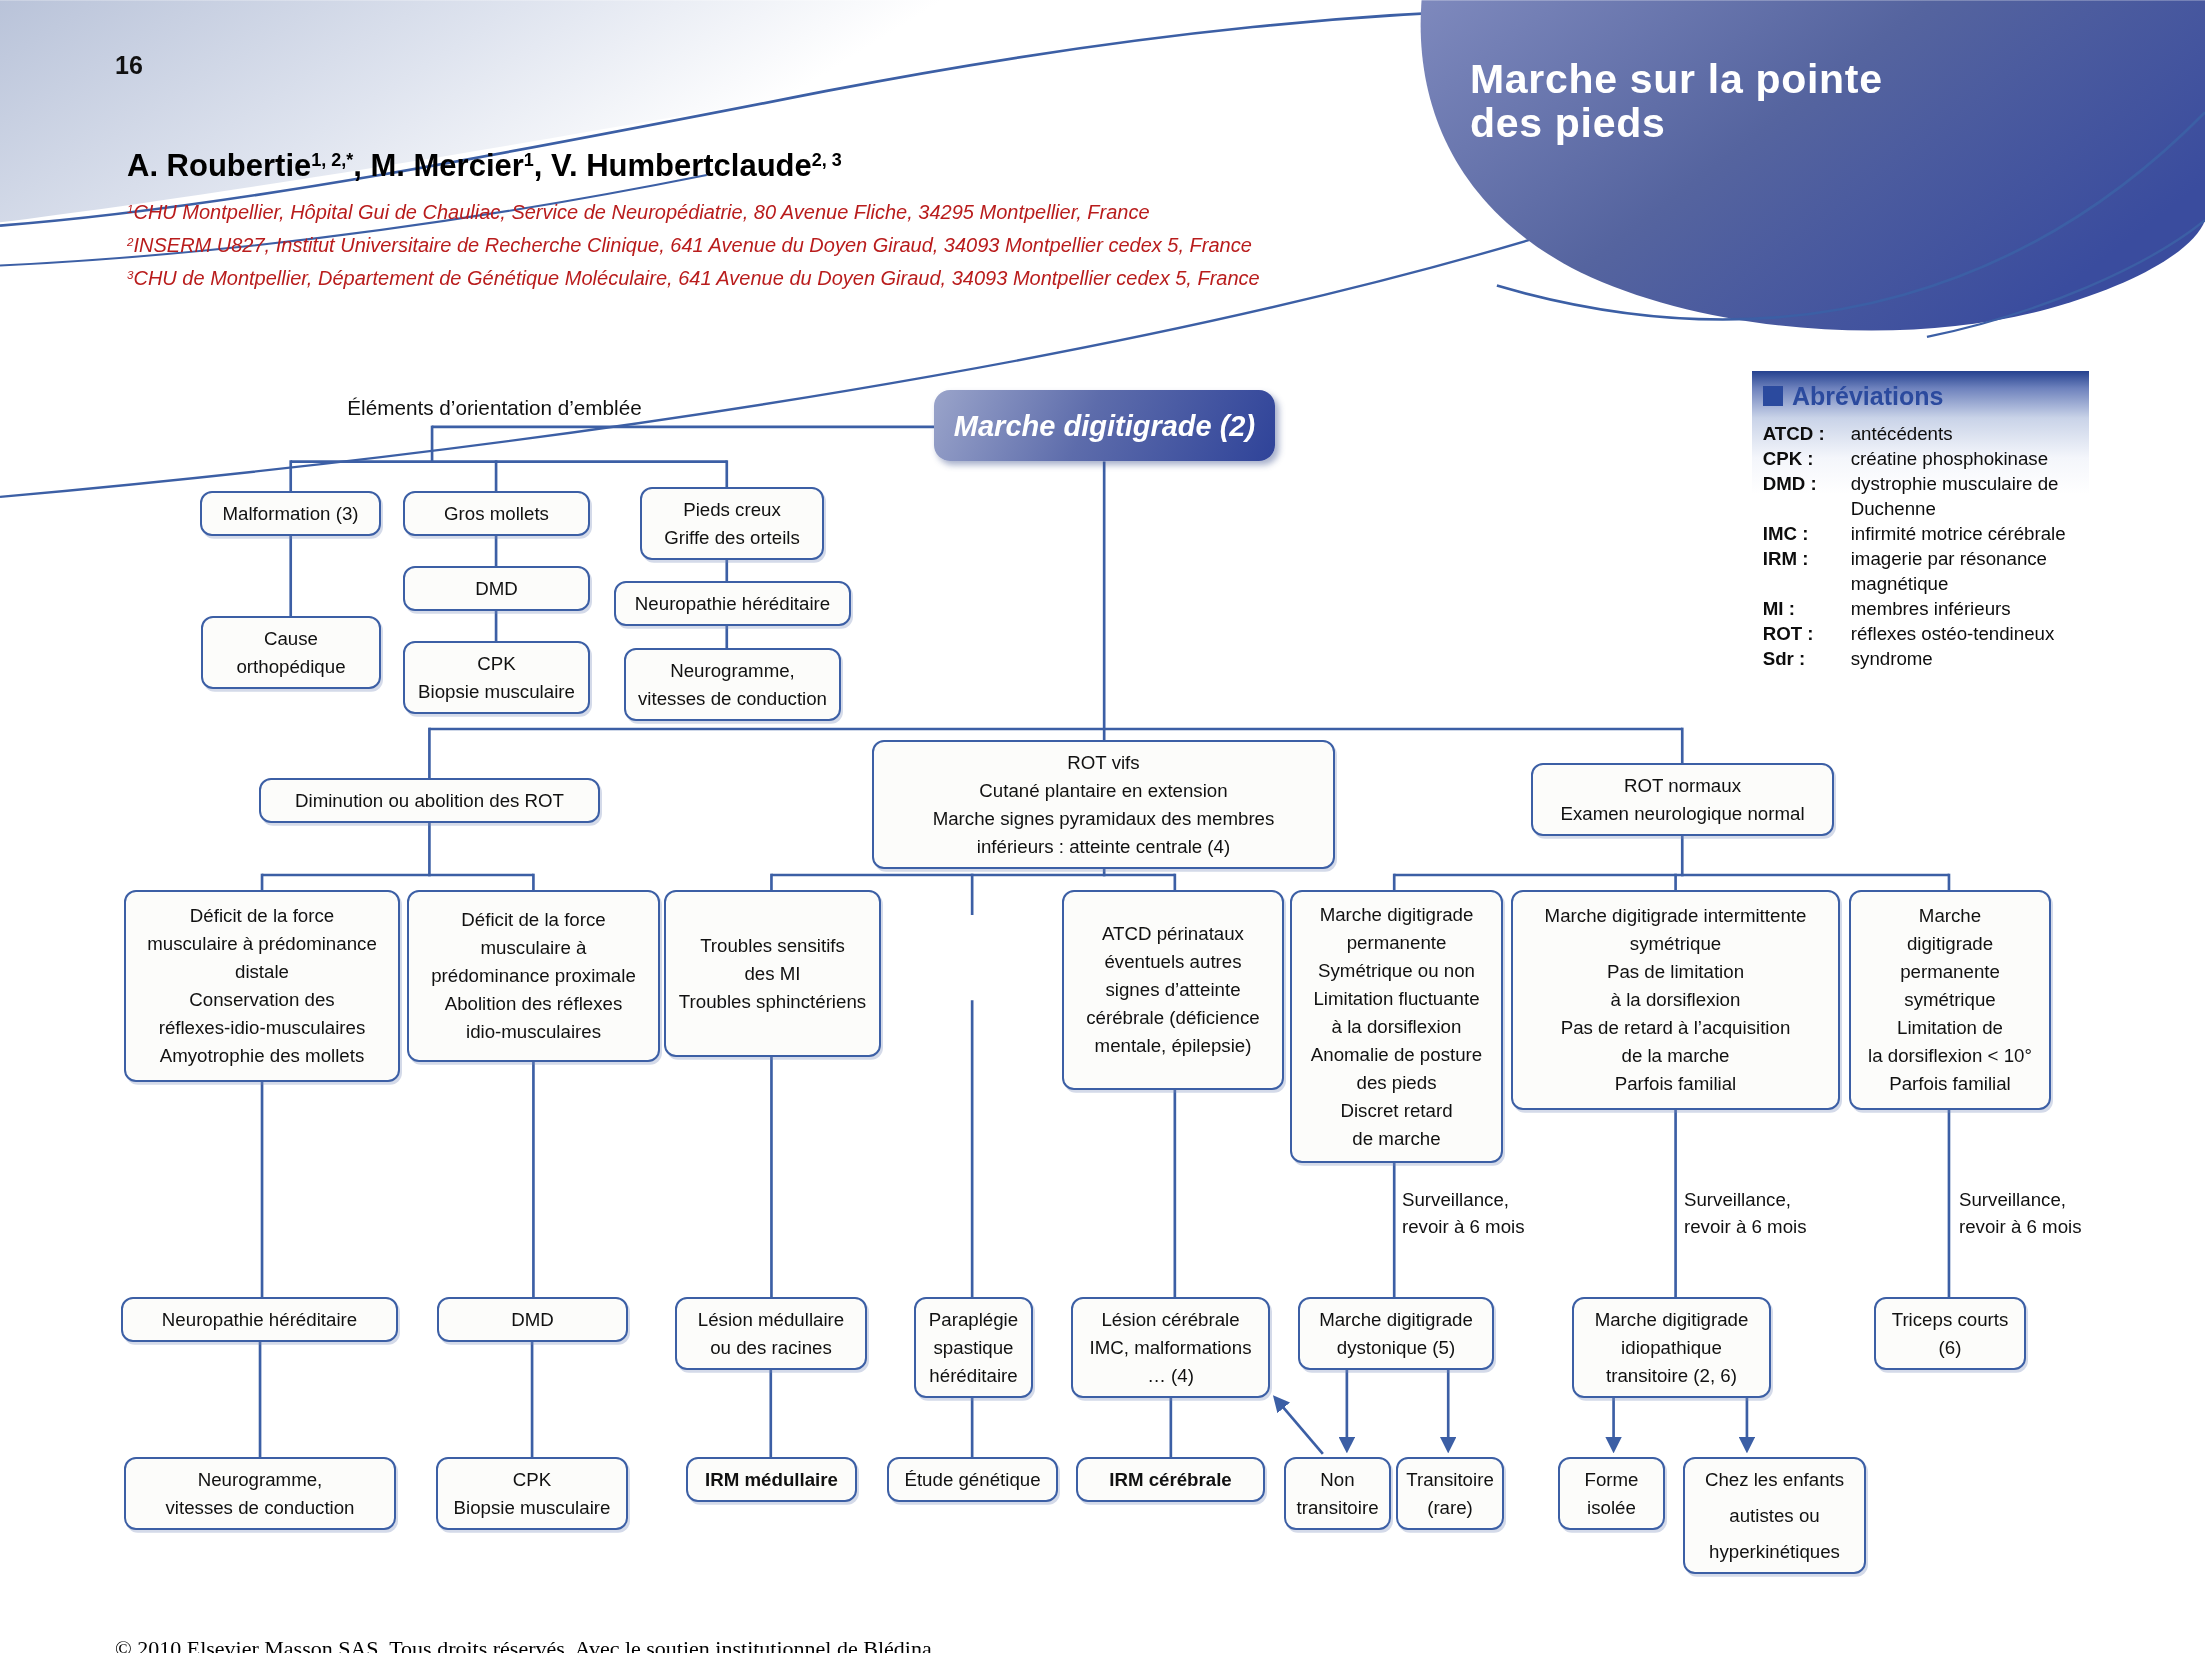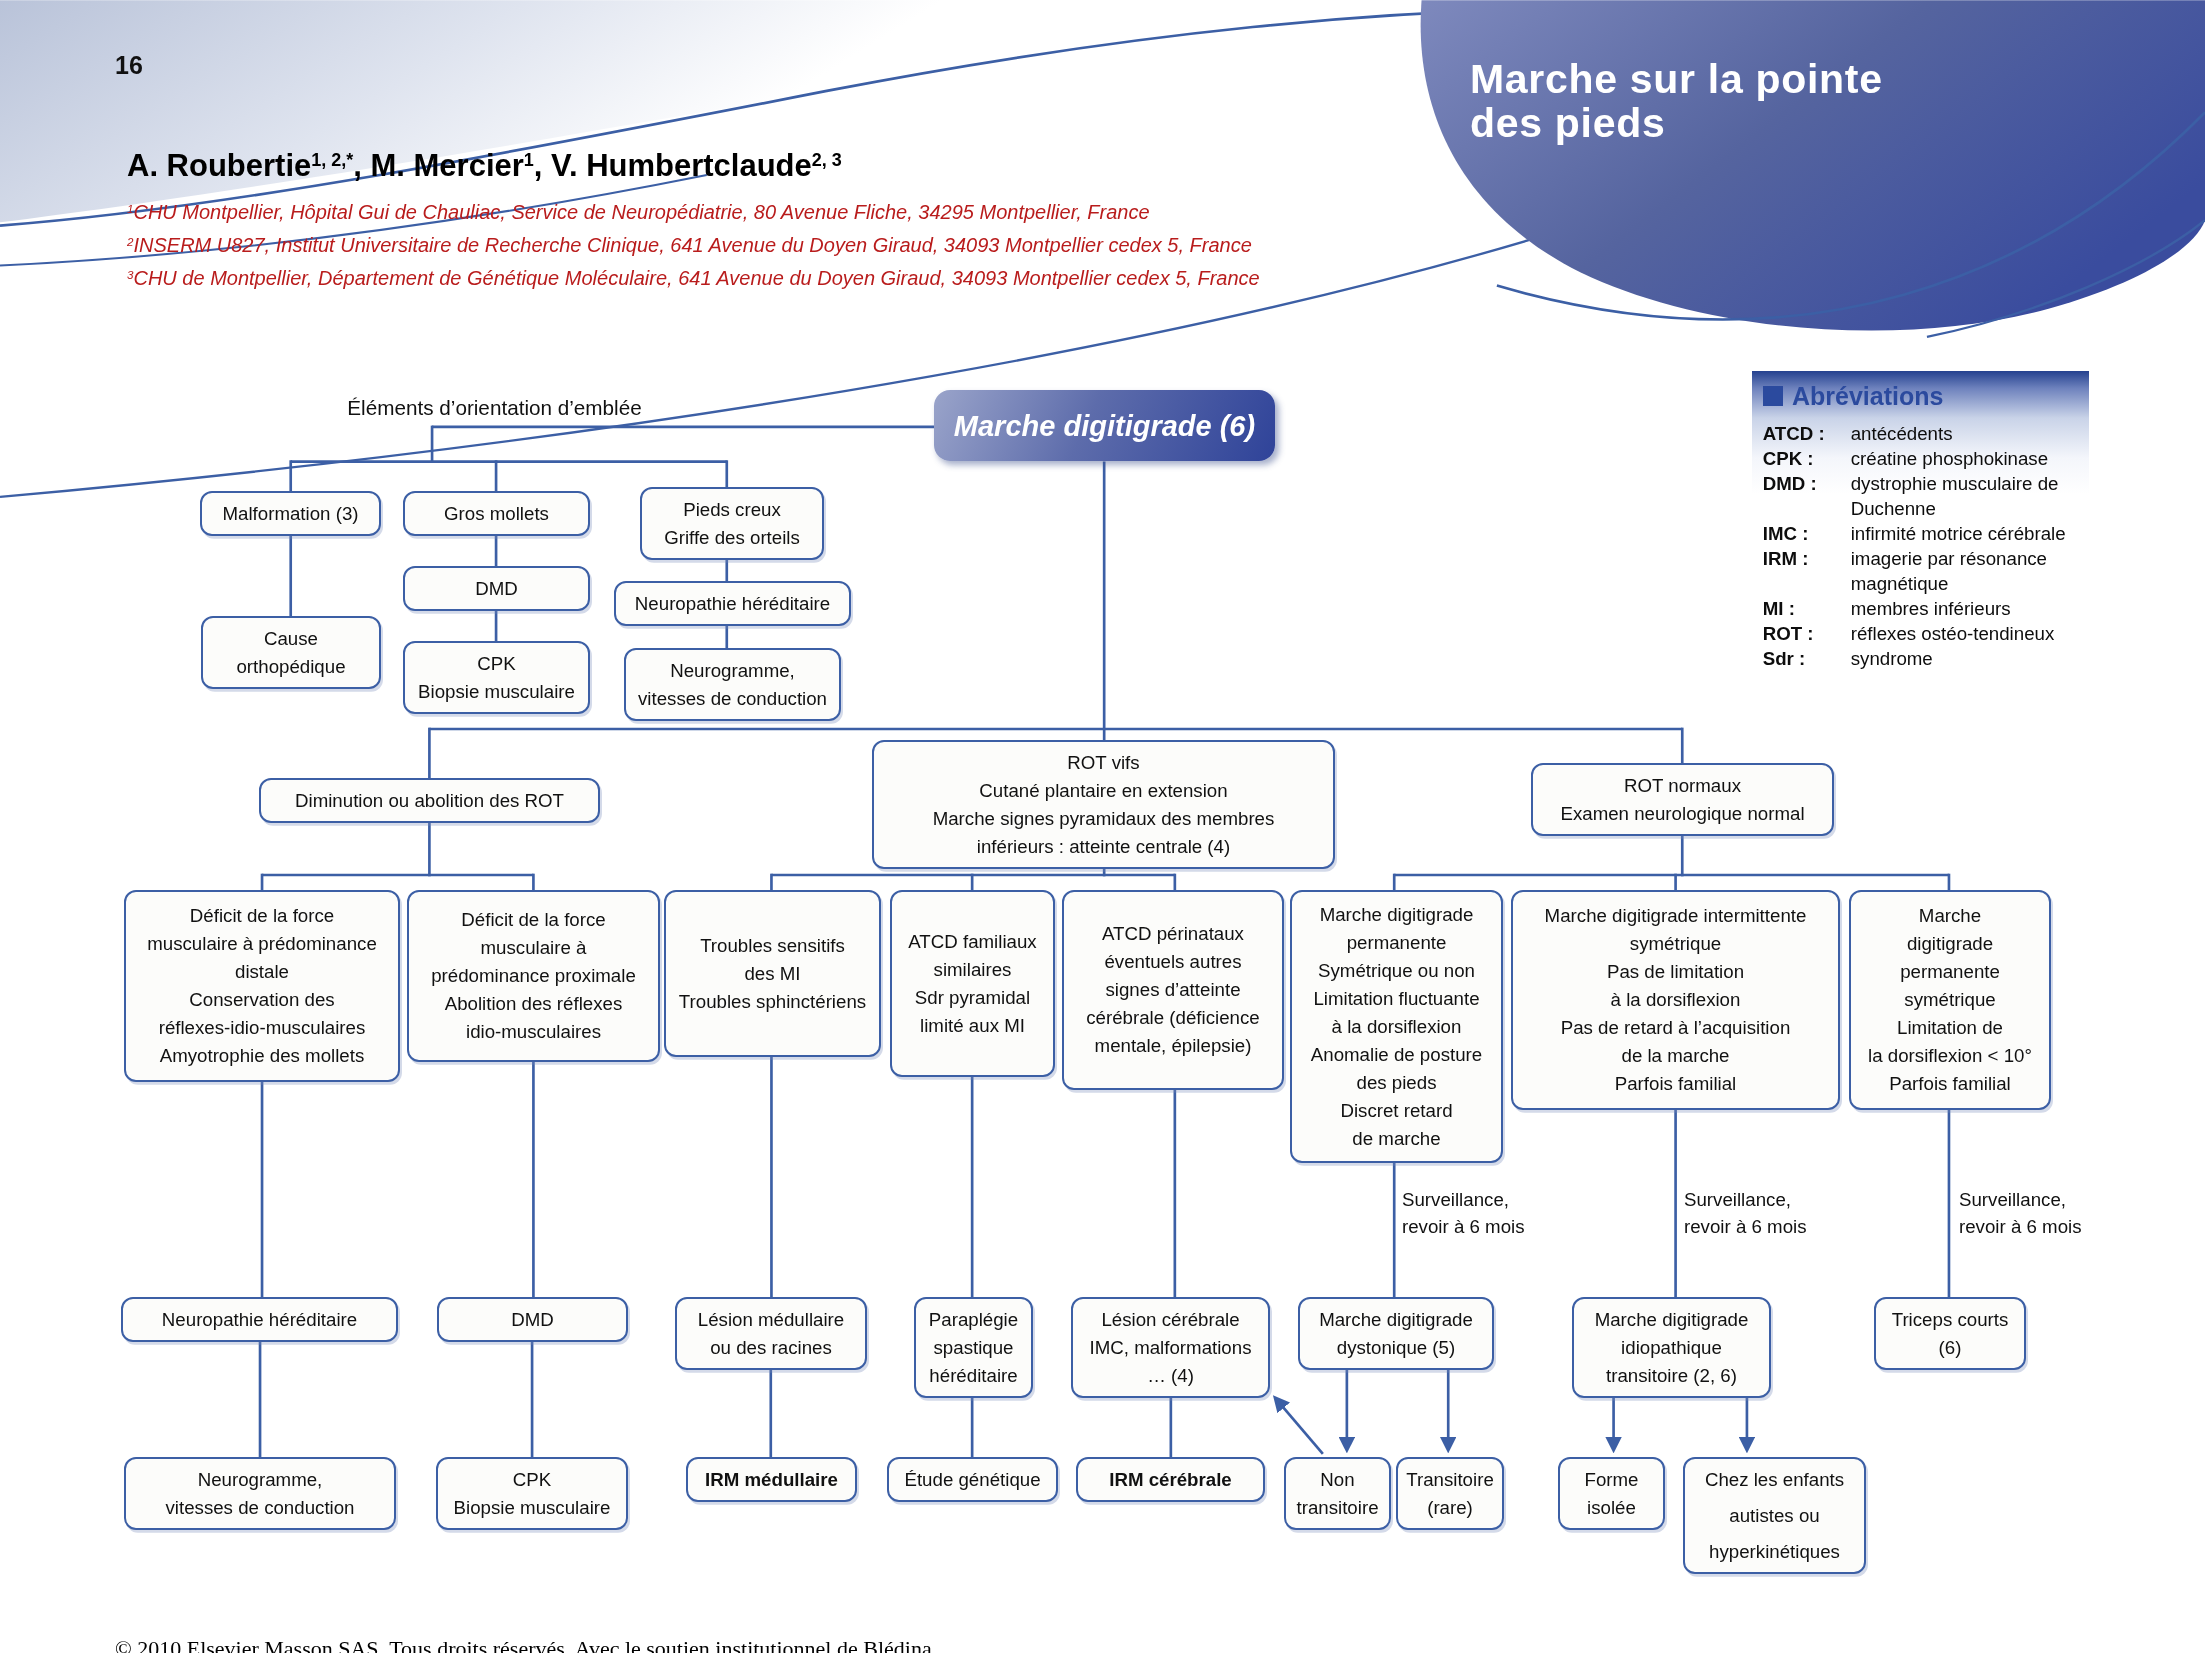--- a/index.html
+++ b/index.html
@@ -163,21 +163,21 @@
       <polyline points="1458,2060 1458,2215"></polyline>
       <polyline points="1756,2060 1756,2215"></polyline>
       <polyline points="2020,2040 2020,2172" marker-end="url(#arrow)"></polyline>
       <polyline points="2172,2040 2172,2172" marker-end="url(#arrow)"></polyline>
       <polyline points="2420,2080 2420,2172" marker-end="url(#arrow)"></polyline>
       <polyline points="2620,2080 2620,2172" marker-end="url(#arrow)"></polyline>
       <polyline points="1984,2180 1914,2098" marker-end="url(#arrow)"></polyline>
     </svg>
   <div class="orientation-label">Éléments d’orientation d’emblée</div>
 <div class="box grad" style="left: 934px; top: 390px; width: 341px; height: 71px;">
-      <div class="ln">Marche digitigrade (6)</div>
+      <div class="ln">Marche digitigrade (2)</div>
     </div>
     <div class="box" style="left: 200px; top: 491px; width: 181px;">
       <div class="ln">Malformation (3)</div>
     </div>
     <div class="box" style="left: 201px; top: 616px; width: 180px;">
       <div class="ln">Cause</div>
       <div class="ln">orthopédique</div>
     </div>
     <div class="box" style="left: 403px; top: 491px; width: 187px;">
       <div class="ln">Gros mollets</div>
@@ -225,26 +225,20 @@
       <div class="ln">Déficit de la force</div>
       <div class="ln">musculaire à</div>
       <div class="ln">prédominance proximale</div>
       <div class="ln">Abolition des réflexes</div>
       <div class="ln">idio-musculaires</div>
     </div>
     <div class="box" style="left: 664px; top: 890px; width: 217px; height: 167px;">
       <div class="ln">Troubles sensitifs</div>
       <div class="ln">des MI</div>
       <div class="ln">Troubles sphinctériens</div>
-    </div>
-    <div class="box" style="left: 890px; top: 890px; width: 165px; height: 187px;">
-      <div class="ln">ATCD familiaux</div>
-      <div class="ln">similaires</div>
-      <div class="ln">Sdr pyramidal</div>
-      <div class="ln">limité aux MI</div>
     </div>
     <div class="box" style="left: 1062px; top: 890px; width: 222px; height: 200px;">
       <div class="ln">ATCD périnataux</div>
       <div class="ln">éventuels autres</div>
       <div class="ln">signes d’atteinte</div>
       <div class="ln">cérébrale (déficience</div>
       <div class="ln">mentale, épilepsie)</div>
     </div>
     <div class="box" style="left: 1290px; top: 890px; width: 213px; height: 273px;">
       <div class="ln">Marche digitigrade</div>

